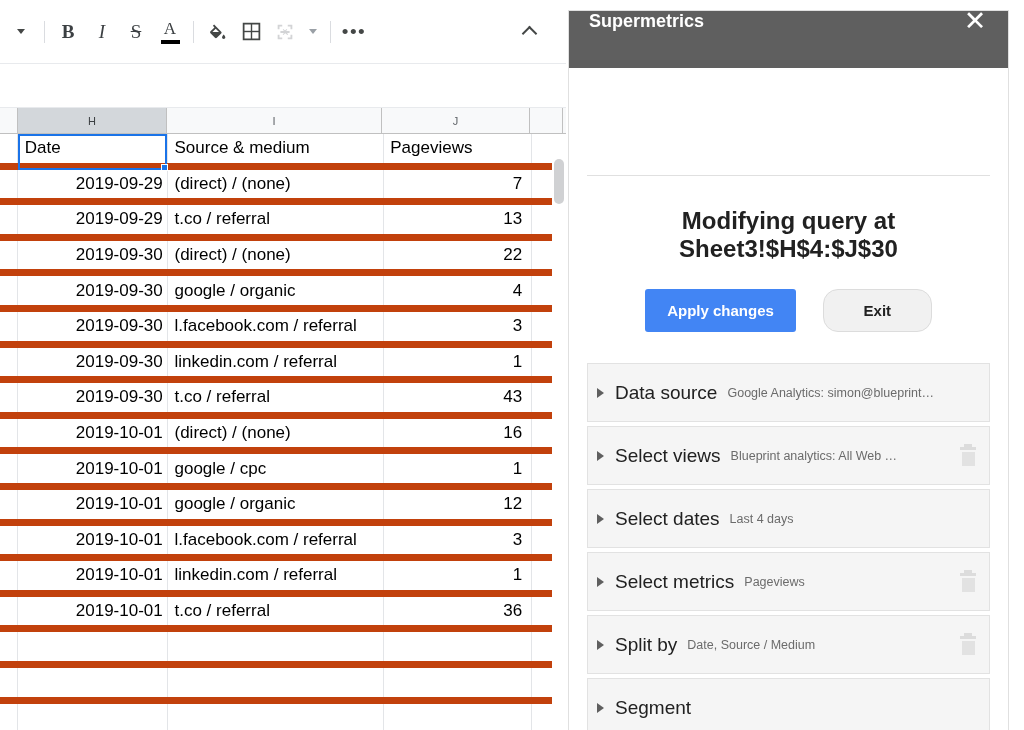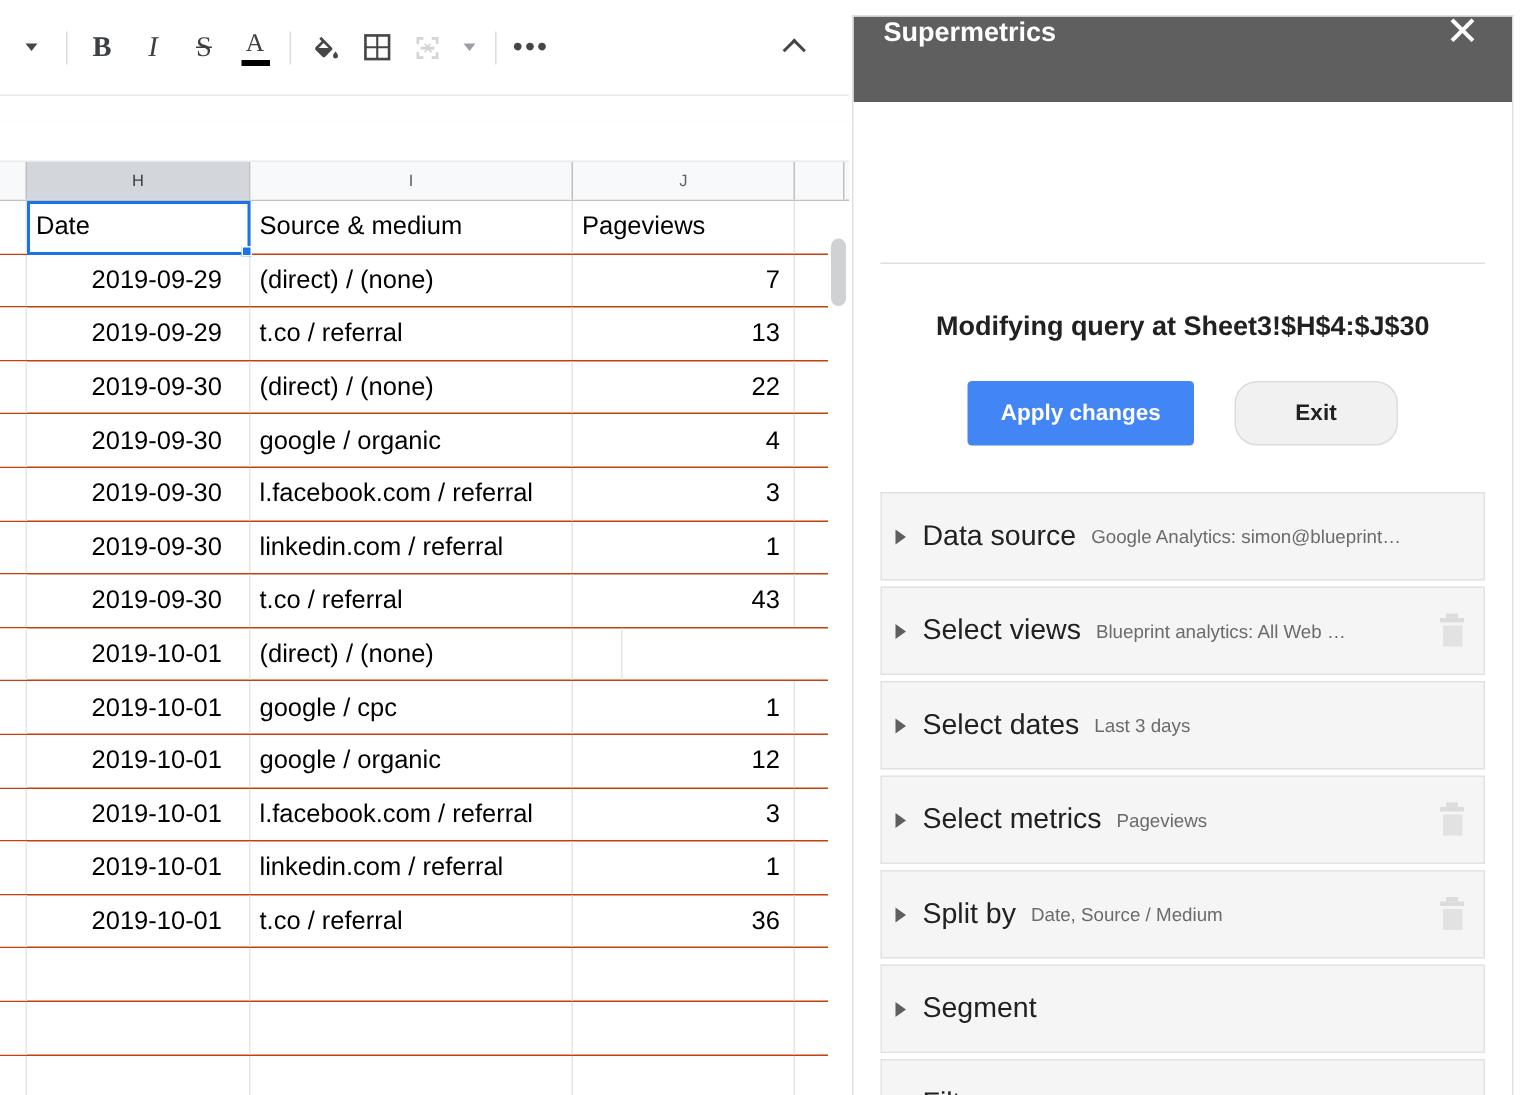--- a/index.html
+++ b/index.html
@@ -100,31 +100,31 @@
     font-size: 11px; color: #5f6368;
     background: #f8f9fa;
     flex: 0 0 auto;
   }
   .ch.active { background: #d3d7db; color: #3c4043; }
 
   #rows {
     position: absolute; left: 0; top: 53px; width: 566px; height: 596px;
     overflow: hidden;
   }
-  .row { display: flex; height: 35.6px; border-bottom: 1px solid #c2410c; }
+  .row { display: flex; height: 35.6px; border-bottom: 7px solid #c2410c; justify-content: space-between; }
   .rh { width: 18px; flex: 0 0 auto; border-right: 1px solid #e3e5e8; background: #fff; }
   .cell {
     flex: 0 0 auto; height: 100%;
     border-right: 1px solid #e3e5e8;
     display: flex; align-items: center;
     font-size: 17px; color: #000;
     padding: 0 5px;
     overflow: hidden; white-space: nowrap;
   }
-  .cell.c-date { width: 149px; justify-content: flex-end; padding-right: 18px; }
+  .cell.c-date { width: 149px; justify-content: flex-end; padding-right: 4px; }
   .cell.c-src  { width: 215px; justify-content: flex-start; padding-left: 6px; }
   .cell.c-pv   { width: 148px; justify-content: flex-end; padding-right: 9px; }
   .cell.c-k    { width: 33px; }
 
   
   #headerrow { position: relative; }
   #sel-box {
     position: absolute; left: 18px; top: 0px;
     width: 149px; height: 35.6px;
     border: 2px solid #1a73e8;
@@ -171,21 +171,21 @@
     color: #ffffff; font-size: 27px; line-height: 20px;
     font-weight: 300; width: 26px; text-align: center;
   }
 
   #panel-body { padding: 0 18px; }
   #panel-blank { height: 107px; }
   #panel-divider { height: 1px; background: #e0e0e0; width: 100%; }
 
   #query-title {
     text-align: center;
-    font-size: 18px; font-weight: bold; color: #212121;
+    font-size: 24px; font-weight: bold; color: #212121;
     margin-top: 31px;
   }
 
   #btn-row {
     display: flex; justify-content: center; align-items: center;
     gap: 27px; margin-top: 26px;
   }
   #apply-btn {
     background: #4285f4; color: #ffffff;
     font-size: 15px; font-weight: bold;
@@ -382,20 +382,21 @@
               <div class="rh"></div>
               <div class="cell c-date">2019-09-30</div>
               <div class="cell c-src">t.co / referral</div>
               <div class="cell c-pv">43</div>
               <div class="cell c-k"></div>
             </div>
             <div class="row">
               <div class="rh"></div>
               <div class="cell c-date">2019-10-01</div>
               <div class="cell c-src">(direct) / (none)</div>
+              <div class="cell c-pv">16</div>
               <div class="cell c-k"></div>
             </div>
             <div class="row">
               <div class="rh"></div>
               <div class="cell c-date">2019-10-01</div>
               <div class="cell c-src">google / cpc</div>
               <div class="cell c-pv">1</div>
               <div class="cell c-k"></div>
             </div>
             <div class="row">
@@ -486,21 +487,21 @@
             <span class="sec-value">Blueprint analytics: All Web …</span>
             <span class="sec-trash">
               <span class="handle"></span>
               <span class="lid"></span>
               <span class="can"></span>
             </span>
           </div>
           <div class="section">
             <span class="sec-arrow"></span>
             <span class="sec-label">Select dates</span>
-            <span class="sec-value">Last 3 days</span>
+            <span class="sec-value">Last 4 days</span>
           </div>
           <div class="section">
             <span class="sec-arrow"></span>
             <span class="sec-label">Select metrics</span>
             <span class="sec-value">Pageviews</span>
             <span class="sec-trash">
               <span class="handle"></span>
               <span class="lid"></span>
               <span class="can"></span>
             </span>

